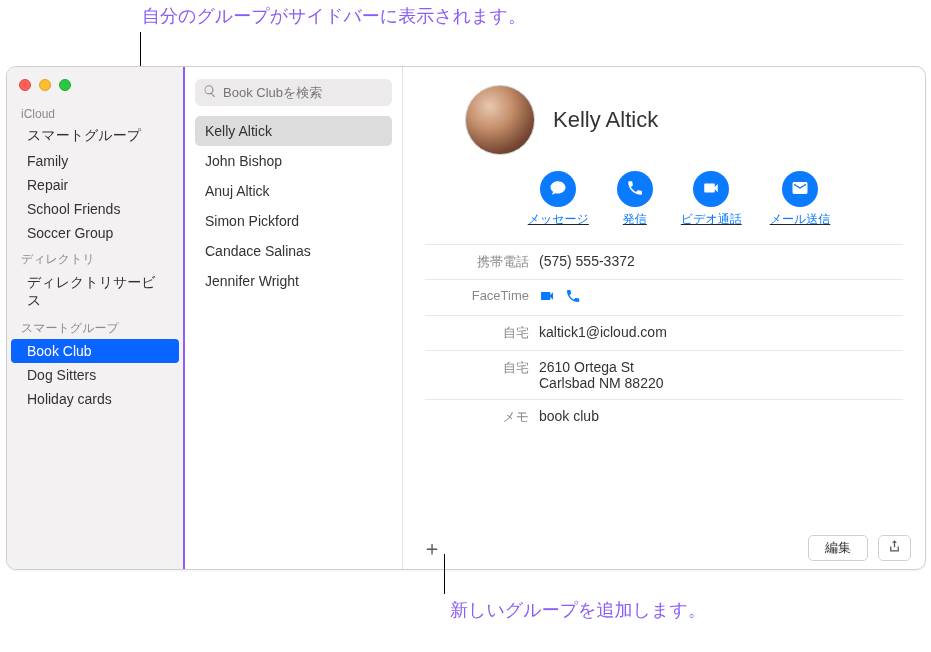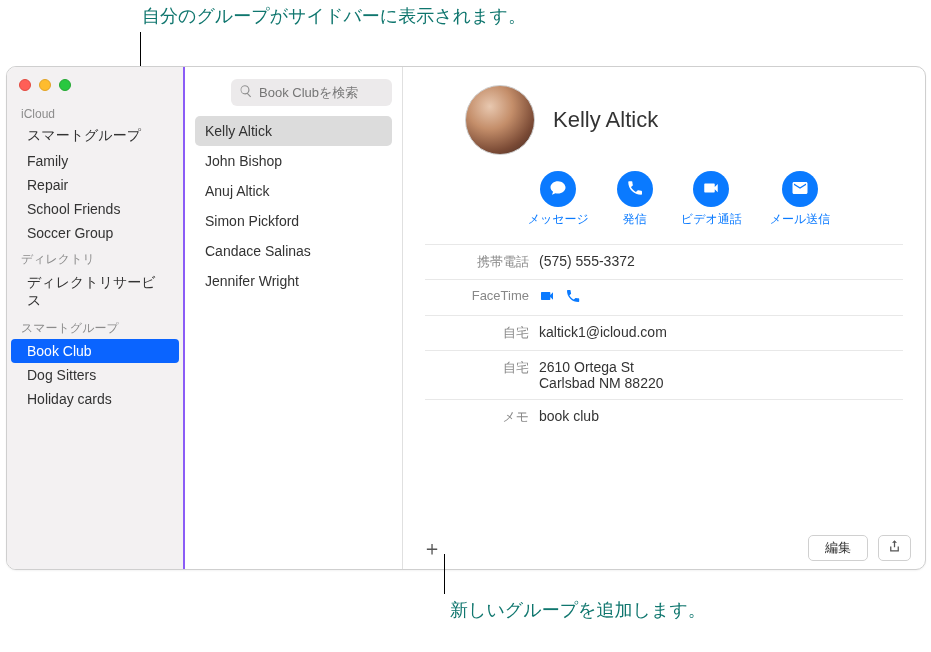--- a/index.html
+++ b/index.html
@@ -5,21 +5,21 @@
   * { box-sizing: border-box; margin: 0; padding: 0; }
   body {
     font-family: -apple-system, "Helvetica Neue", Arial, sans-serif;
     background: #fff;
     width: 931px;
     height: 652px;
     position: relative;
     font-size: 14px;
     color: #222;
   }
-  .callout { position: absolute; font-size: 18px; color: #0f766e; }
+  .callout { position: absolute; font-size: 18px; color: #8b5cf6; }
   .callout-line { position: absolute; background: #000; }
   .window {
     position: absolute;
     left: 6px; top: 66px;
     width: 920px; height: 504px;
     border: 1px solid #cfcfcf;
     border-radius: 10px;
     background: #fff;
     box-shadow: 0 1px 2px rgba(0,0,0,0.05);
     display: flex;
@@ -50,21 +50,20 @@
     width: 218px;
     border-right: 1px solid #e0e0e0;
     padding: 12px 10px;
     display: flex; flex-direction: column;
     gap: 10px;
   }
   .search {
     display:flex; align-items:center; gap:6px;
     background:#eceaeb; border-radius:6px; padding:5px 8px;
     color:#8f8f8f;
-    margin-left:36px;
   }
   .search svg { width:14px; height:14px; fill:#8f8f8f; }
   .search input {
     border:none; background:transparent; outline:none;
     font-size:13px; color:#555; flex:1;
   }
   .contact-list { display:flex; flex-direction:column; }
   .contact-item { padding:7px 10px; border-radius:5px; font-size:14px; color:#333; }
   .contact-item.selected { background:#dcdcdc; }
   .detail {
@@ -76,21 +75,21 @@
     margin-bottom:8px;
   }
   .avatar {
     width:70px; height:70px; border-radius:50%;
     background: radial-gradient(circle at 35% 30%, #e8c8b0 0%, #c48e6a 35%, #7a4a35 70%, #3a2620 100%);
     border:1px solid #ccc;
     overflow:hidden; position:relative;
   }
   .contact-name { font-size:22px; font-weight:400; color:#333; }
   .action-row { display:flex; justify-content:center; gap:28px; margin:8px 0 16px; padding-left: 30px; }
-  .action-btn { display:flex; flex-direction:column; align-items:center; gap:4px; cursor:pointer;}
+  .action-btn { display:flex; flex-direction:column; align-items:center; gap:4px; cursor:pointer;text-decoration:underline;}
   .action-circle {
     width:36px; height:36px; border-radius:50%; background:#0a7aff;
     display:flex; align-items:center; justify-content:center;
   }
   .action-circle svg { fill:#fff; width:18px; height:18px; }
   .action-label { font-size:12px; color:#0a7aff; }
   .fields { display:flex; flex-direction:column; border-top:1px solid #e8e8e8; }
   .field-row { display:flex; align-items:flex-start; padding:8px 4px; border-bottom:1px solid #e8e8e8; }
   .field-row:last-child { border-bottom:none;}
   .field-label { width:110px; text-align:right; color:#888; font-size:13px; padding-right:10px; }

